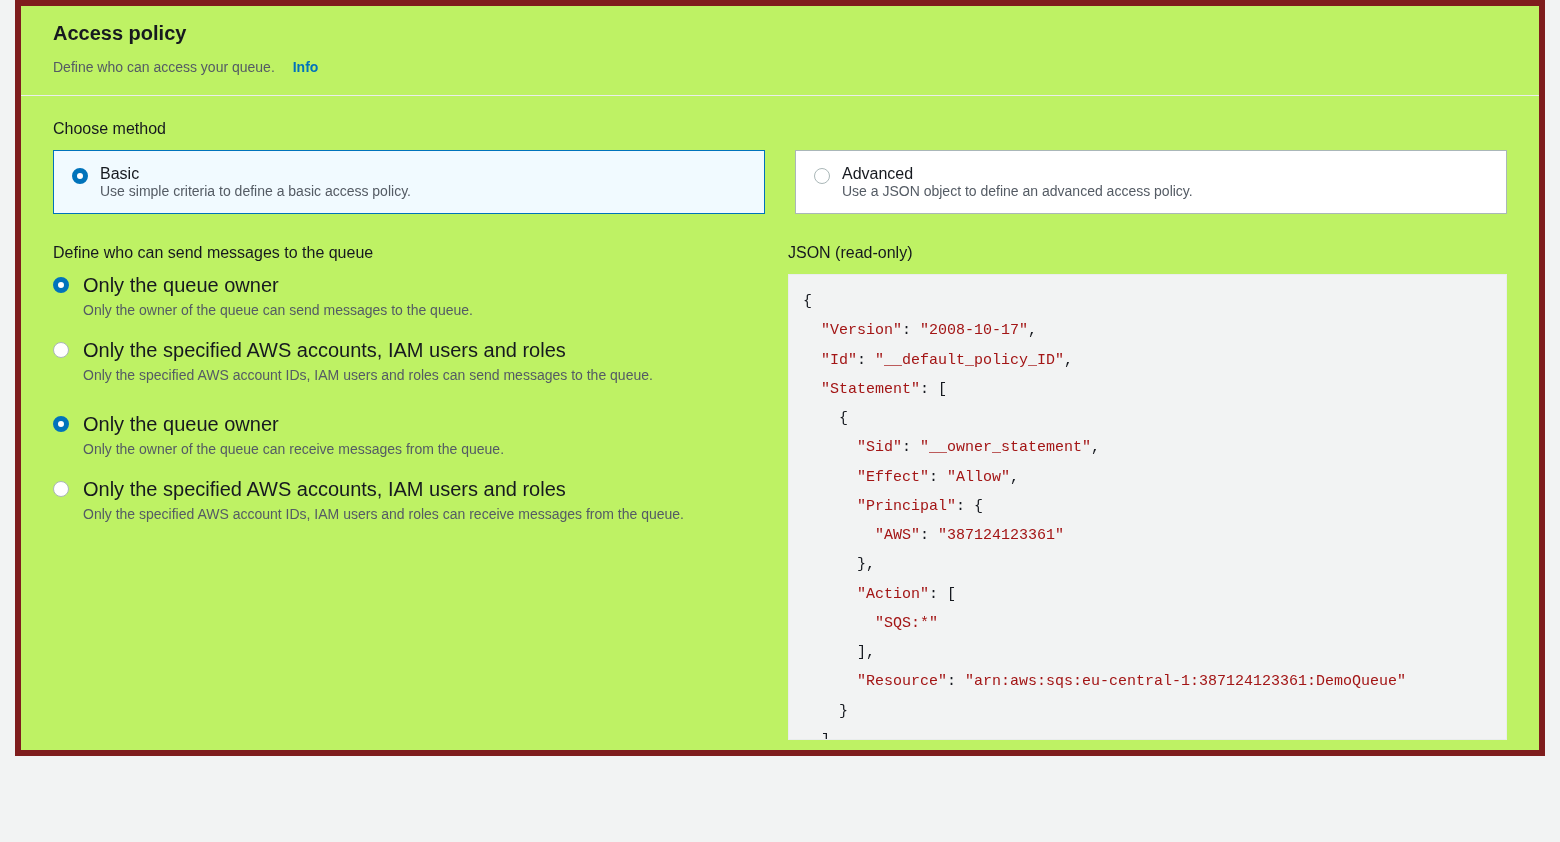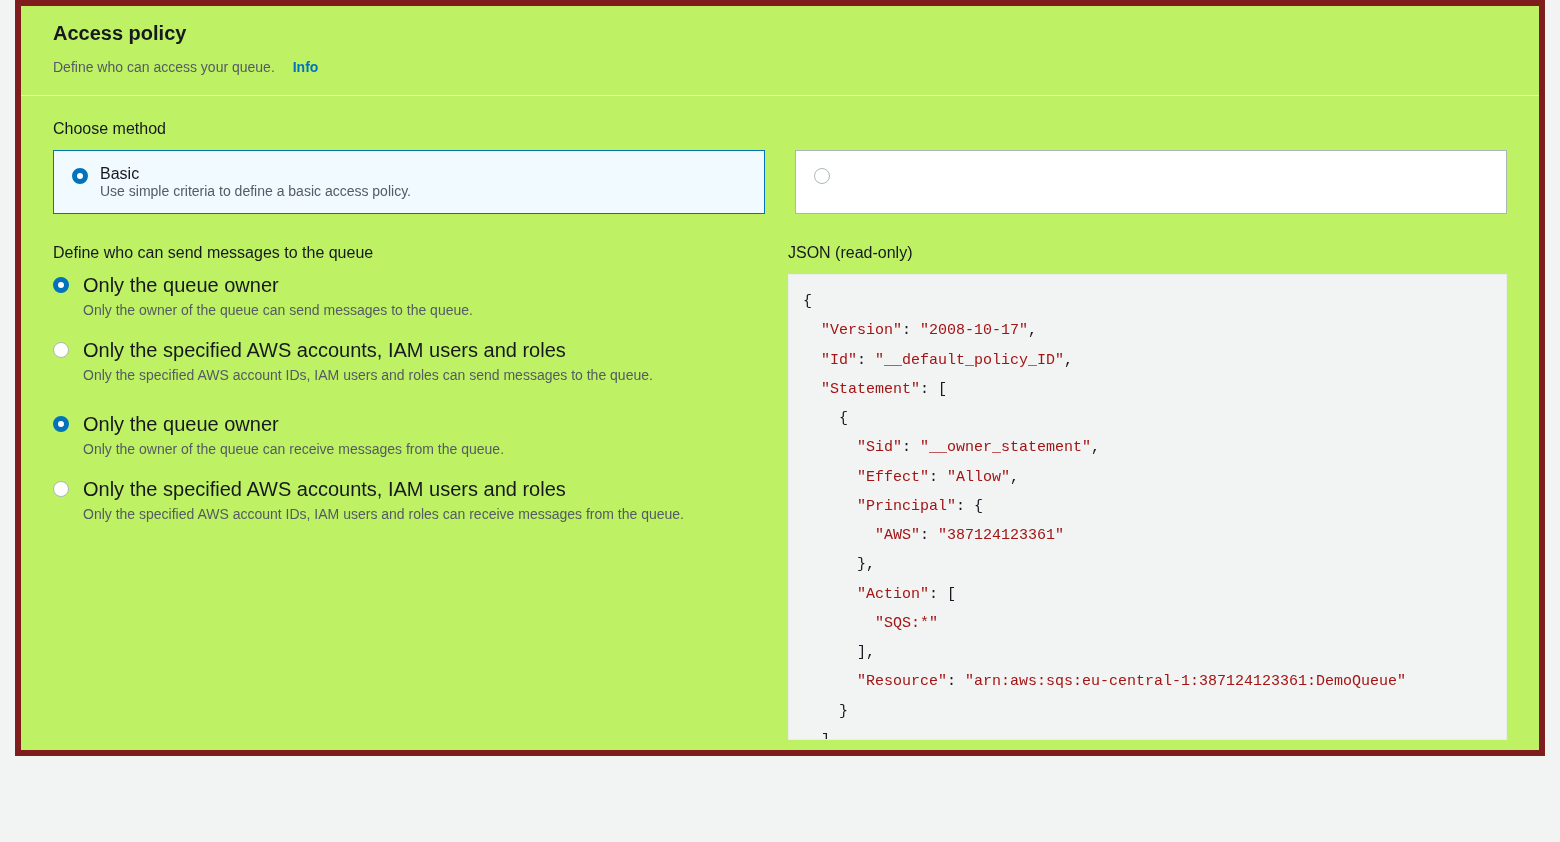--- a/index.html
+++ b/index.html
@@ -158,20 +158,24 @@
     <div class="method-row">
       <div class="method-card selected">
         <div class="radio-outer selected"></div>
         <div class="method-text">
           <div class="method-title">Basic</div>
           <div class="method-desc">Use simple criteria to define a basic access policy.</div>
         </div>
       </div>
       <div class="method-card">
         <div class="radio-outer"></div>
+        <div class="method-text">
+          <div class="method-title">Advanced</div>
+          <div class="method-desc">Use a JSON object to define an advanced access policy.</div>
+        </div>
       </div>
     </div>
 
     <div class="two-col">
 
       <div class="col">
 
         <div class="group">
           <div class="subsection-label">Define who can send messages to the queue</div>
 

